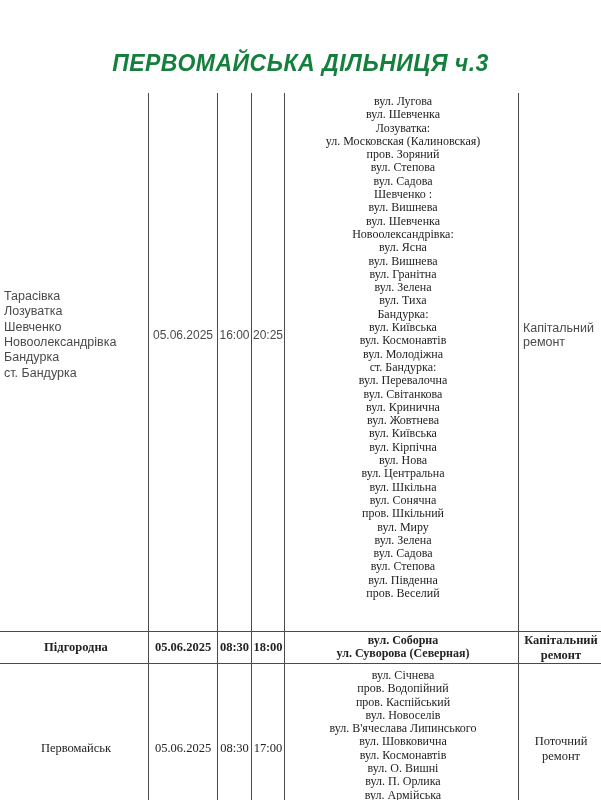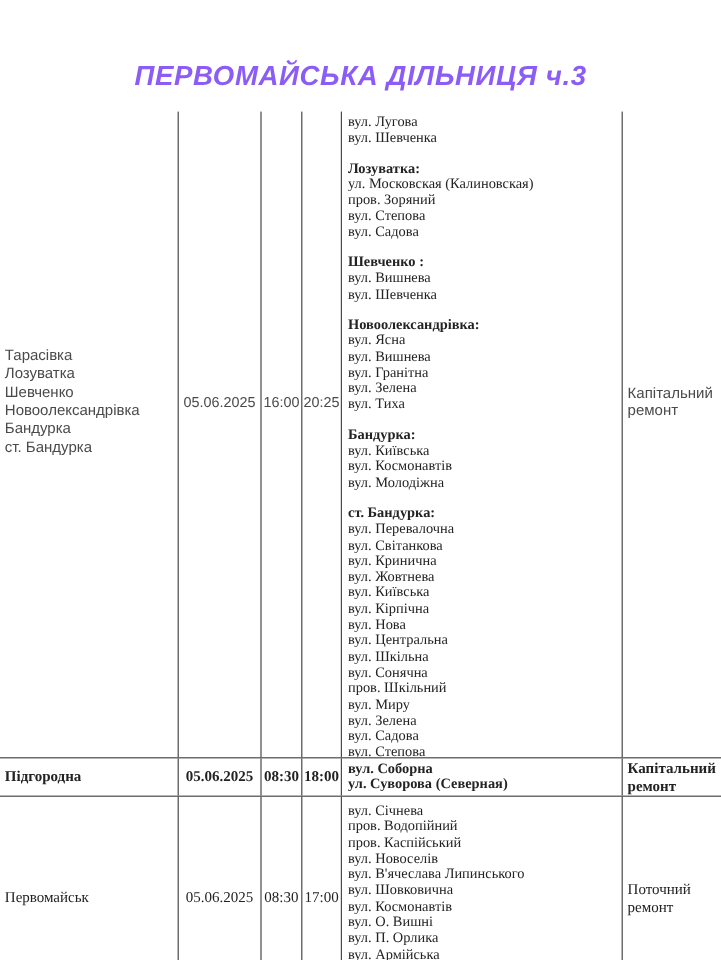--- a/index.html
+++ b/index.html
@@ -5,52 +5,52 @@
   html,body { margin:0; padding:0; background:#888; }
   .page {
     position:relative; width:601px; height:800px; margin:0 auto;
     background:#ffffff; overflow:hidden;
   }
   .title {
     position:absolute; top:50px; left:0; width:601px;
     text-align:center;
     font-family:"Liberation Sans", sans-serif;
     font-weight:bold; font-style:italic;
-    font-size:23px; color:#8b5cf6; letter-spacing:0.5px;
+    font-size:23px; color:#15803d; letter-spacing:0.5px;
   }
   .sched-table { position:absolute; top:93px; left:0; width:601px; }
   .row {
     display:grid;
     grid-template-columns:149px 69px 34px 33px 234px 82px;
     border-bottom:1px solid #4a4a4a;
   }
   .row.r1 { height:538px; }
   .row.r2 { height:31px;font-weight:bold; }
   .row.r3 { height:169px; border-bottom:none; }
   .cell {
     box-sizing:border-box;
     border-right:1px solid #4a4a4a;
     overflow:hidden;
   }
   .cell.last { border-right:none; }
   .f-sans { font-family:"Liberation Sans", sans-serif; color:#4a4a4a; }
-  .f-serif { font-family:"Liberation Serif", serif; color:#232323; }
+  .f-serif { font-family:"Liberation Serif", serif; color:#232323;text-align:center; }
   .vmid { display:flex; flex-direction:column; justify-content:center; }
   .r1 .shift { position:relative; top:-27px; }
   .c-loc { padding-left:4px; font-size:12.5px; }
   .c-loc .ln { line-height:15.3px; white-space:nowrap; }
   .r2 .c-loc .ln, .r3 .c-loc .ln { line-height:15px; font-size:12.5px; }
   .c-date, .c-time {
     font-size:12px; text-align:left;
     display:flex; flex-direction:column; justify-content:center; align-items:center;
   }
   .r2 .c-date, .r3 .c-date, .r2 .c-time, .r3 .c-time { font-size:12.5px; }
   .c-streets { padding:2px 2px 0 5px; font-size:12px; }
   .c-streets .ln { line-height:13.3px; white-space:nowrap; }
-  .c-streets .ln.bold { font-weight:bold;margin-top:12px; }
+  .c-streets .ln.bold { font-weight:normal; }
   .r3 .c-streets { padding-top:5px; }
   .c-repair { padding:0 2px 0 4px; font-size:12.5px; }
   .c-repair .ln-wrap { line-height:14.5px; }
 </style>
 </head>
 <body>
 
 <div class="page">
 
   <div class="title">ПЕРВОМАЙСЬКА ДІЛЬНИЦЯ ч.3</div>

